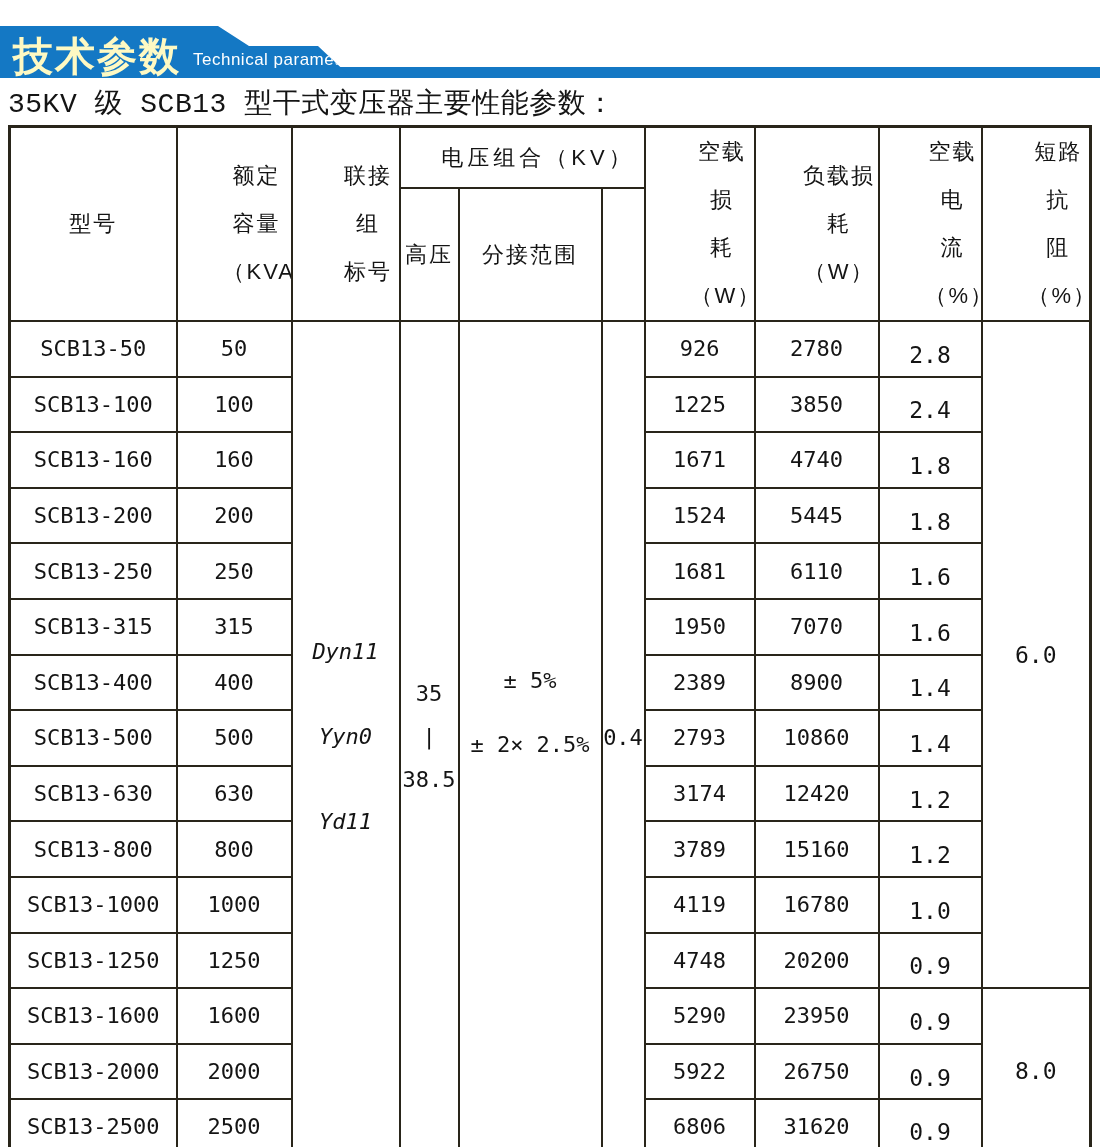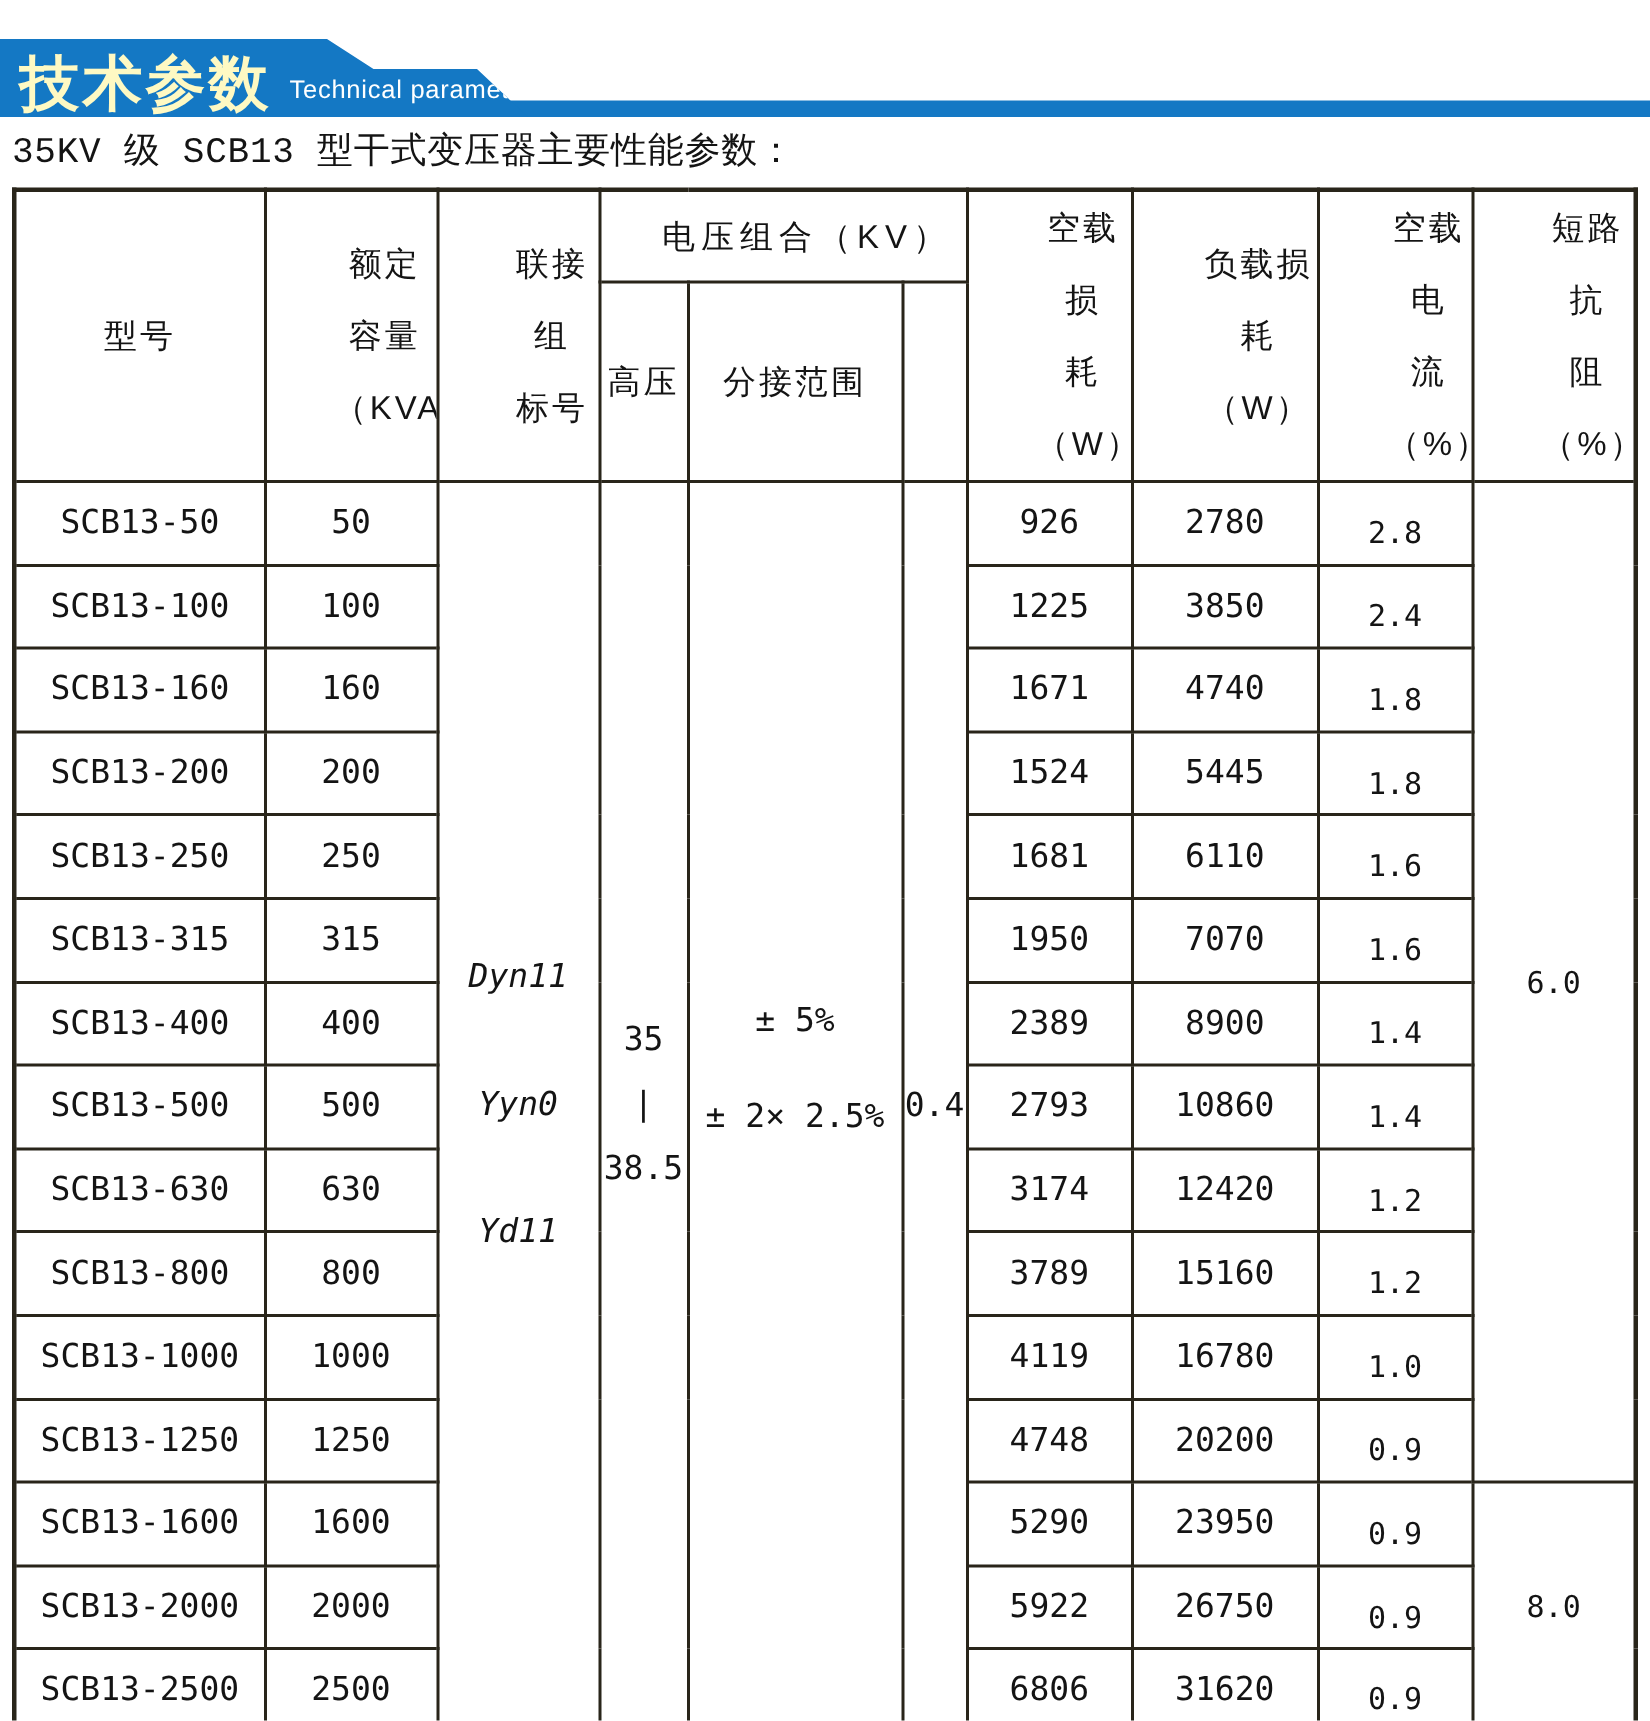--- a/index.html
+++ b/index.html
@@ -32,21 +32,21 @@
   }
   .banner-en {
     color: #fff; font-size: 17px; letter-spacing: .5px;
     margin: 0 0 8px 12px; white-space: nowrap;
   }
 
   
   .subtitle {
     position: absolute; left: 8px; top: 84px;
     font-family: "Liberation Mono", monospace;
-    font-size: 24px; letter-spacing: .5px; white-space: nowrap;
+    font-size: 28px; letter-spacing: .5px; white-space: nowrap;
   }
 
   
   table.params {
     position: absolute; left: 8px; top: 125px;
     width: 1082px;
     border-collapse: collapse; table-layout: fixed;
     border: 3px solid #29251a;
     border-bottom-width: 5px;
   }
@@ -61,21 +61,21 @@
     font-weight: normal; font-size: 22px; letter-spacing: 2px;
     font-family: "Liberation Sans", sans-serif;
   }
   th.vcombo { letter-spacing: 4px; padding-left: 32px; }
   th div { line-height: 48px; padding-left: 45px; }
   tbody tr { height: 55.6px; }
   td {
     font-family: "DejaVu Sans Mono", "Liberation Mono", monospace;
     font-size: 22px;
   }
-  td.small { font-size: 20px; }
+  td.small { font-size: 23px; }
   td.low   { padding-top: 12px; }
   td.stack-wide  div { line-height: 26px; font-style: italic; }
   td.stack-wide  div + div { margin-top: 59px; }
   td.stack-tight div { line-height: 26px; text-align: center; }
   td.stack-tight div + div { margin-top: 17px; }
   td.stack-mid   div { line-height: 26px; }
   td.stack-mid   div + div { margin-top: 38px; }
   td.shift-up { padding-bottom: 48px; }
 </style>
 </head>

